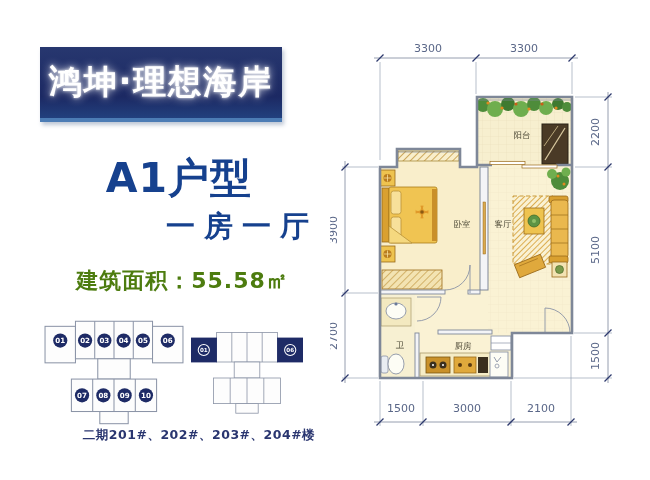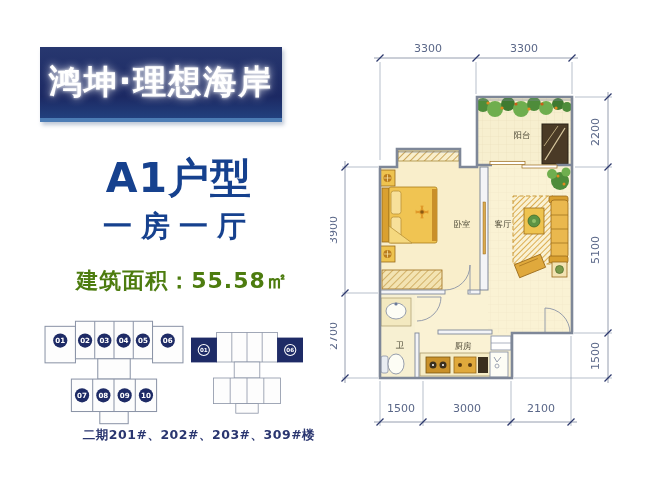--- a/index.html
+++ b/index.html
@@ -18,21 +18,21 @@
   .banner span{
     color:#ffffff;font-size:33px;font-weight:bold;letter-spacing:2px;
     text-shadow:0 0 9px rgba(255,255,255,.95),0 0 3px rgba(255,255,255,.8);
     white-space:nowrap;
   }
   .unit-type{
     position:absolute;left:40px;top:131px;width:278px;text-align:center;
     color:#16418e;font-size:41px;font-weight:bold;letter-spacing:1px;margin-top:20px;
   }
   .unit-rooms{
-    position:absolute;left:40px;top:207px;width:278px;text-align:center;
+    position:absolute;left:40px;top:207px;width:278px;text-align:right;
     color:#16418e;font-size:29px;font-weight:bold;letter-spacing:9px;
   }
   .unit-area{
     position:absolute;left:40px;top:266px;width:285px;text-align:center;
     color:#4d7c0f;font-size:22px;font-weight:bold;letter-spacing:1px;
   }
   .siteplan-a{position:absolute;left:43px;top:318px;}
   .siteplan-b{position:absolute;left:191px;top:320px;}
   .buildings-note{
     position:absolute;left:60px;top:427px;width:278px;text-align:center;
@@ -113,21 +113,21 @@
       <rect x="108" y="10" width="32" height="30" fill="#1e2b66" stroke="#1e2b66"></rect>
       <circle cx="16" cy="25" r="7" fill="#1e2b66" stroke="#ffffff" stroke-width="1.3"></circle>
       <circle cx="124" cy="25" r="7" fill="#1e2b66" stroke="#ffffff" stroke-width="1.3"></circle>
       <g fill="#ffffff" font-size="7" text-anchor="middle" font-weight="bold">
         <text x="16" y="27.5">01</text>
         <text x="124" y="27.5">06</text>
       </g>
     </g>
   </svg>
 
-  <div class="buildings-note">二期201#、202#、203#、309#楼</div>
+  <div class="buildings-note">二期201#、202#、203#、204#楼</div>
 
   <svg class="floorplan" width="320" height="480" viewBox="0 0 320 480">
     <defs>
       <pattern id="tile" width="8" height="8" patternUnits="userSpaceOnUse">
         <path d="M8 0H0V8" fill="none" stroke="#eadfbc" stroke-width="0.7"></path>
       </pattern>
       <pattern id="goldhatch" width="5" height="5" patternUnits="userSpaceOnUse" patternTransform="rotate(45)">
         <line x1="0" y1="0" x2="0" y2="5" stroke="#b98a2e" stroke-width="1.4"></line>
       </pattern>
       <pattern id="rughatch" width="4" height="4" patternUnits="userSpaceOnUse" patternTransform="rotate(45)">

